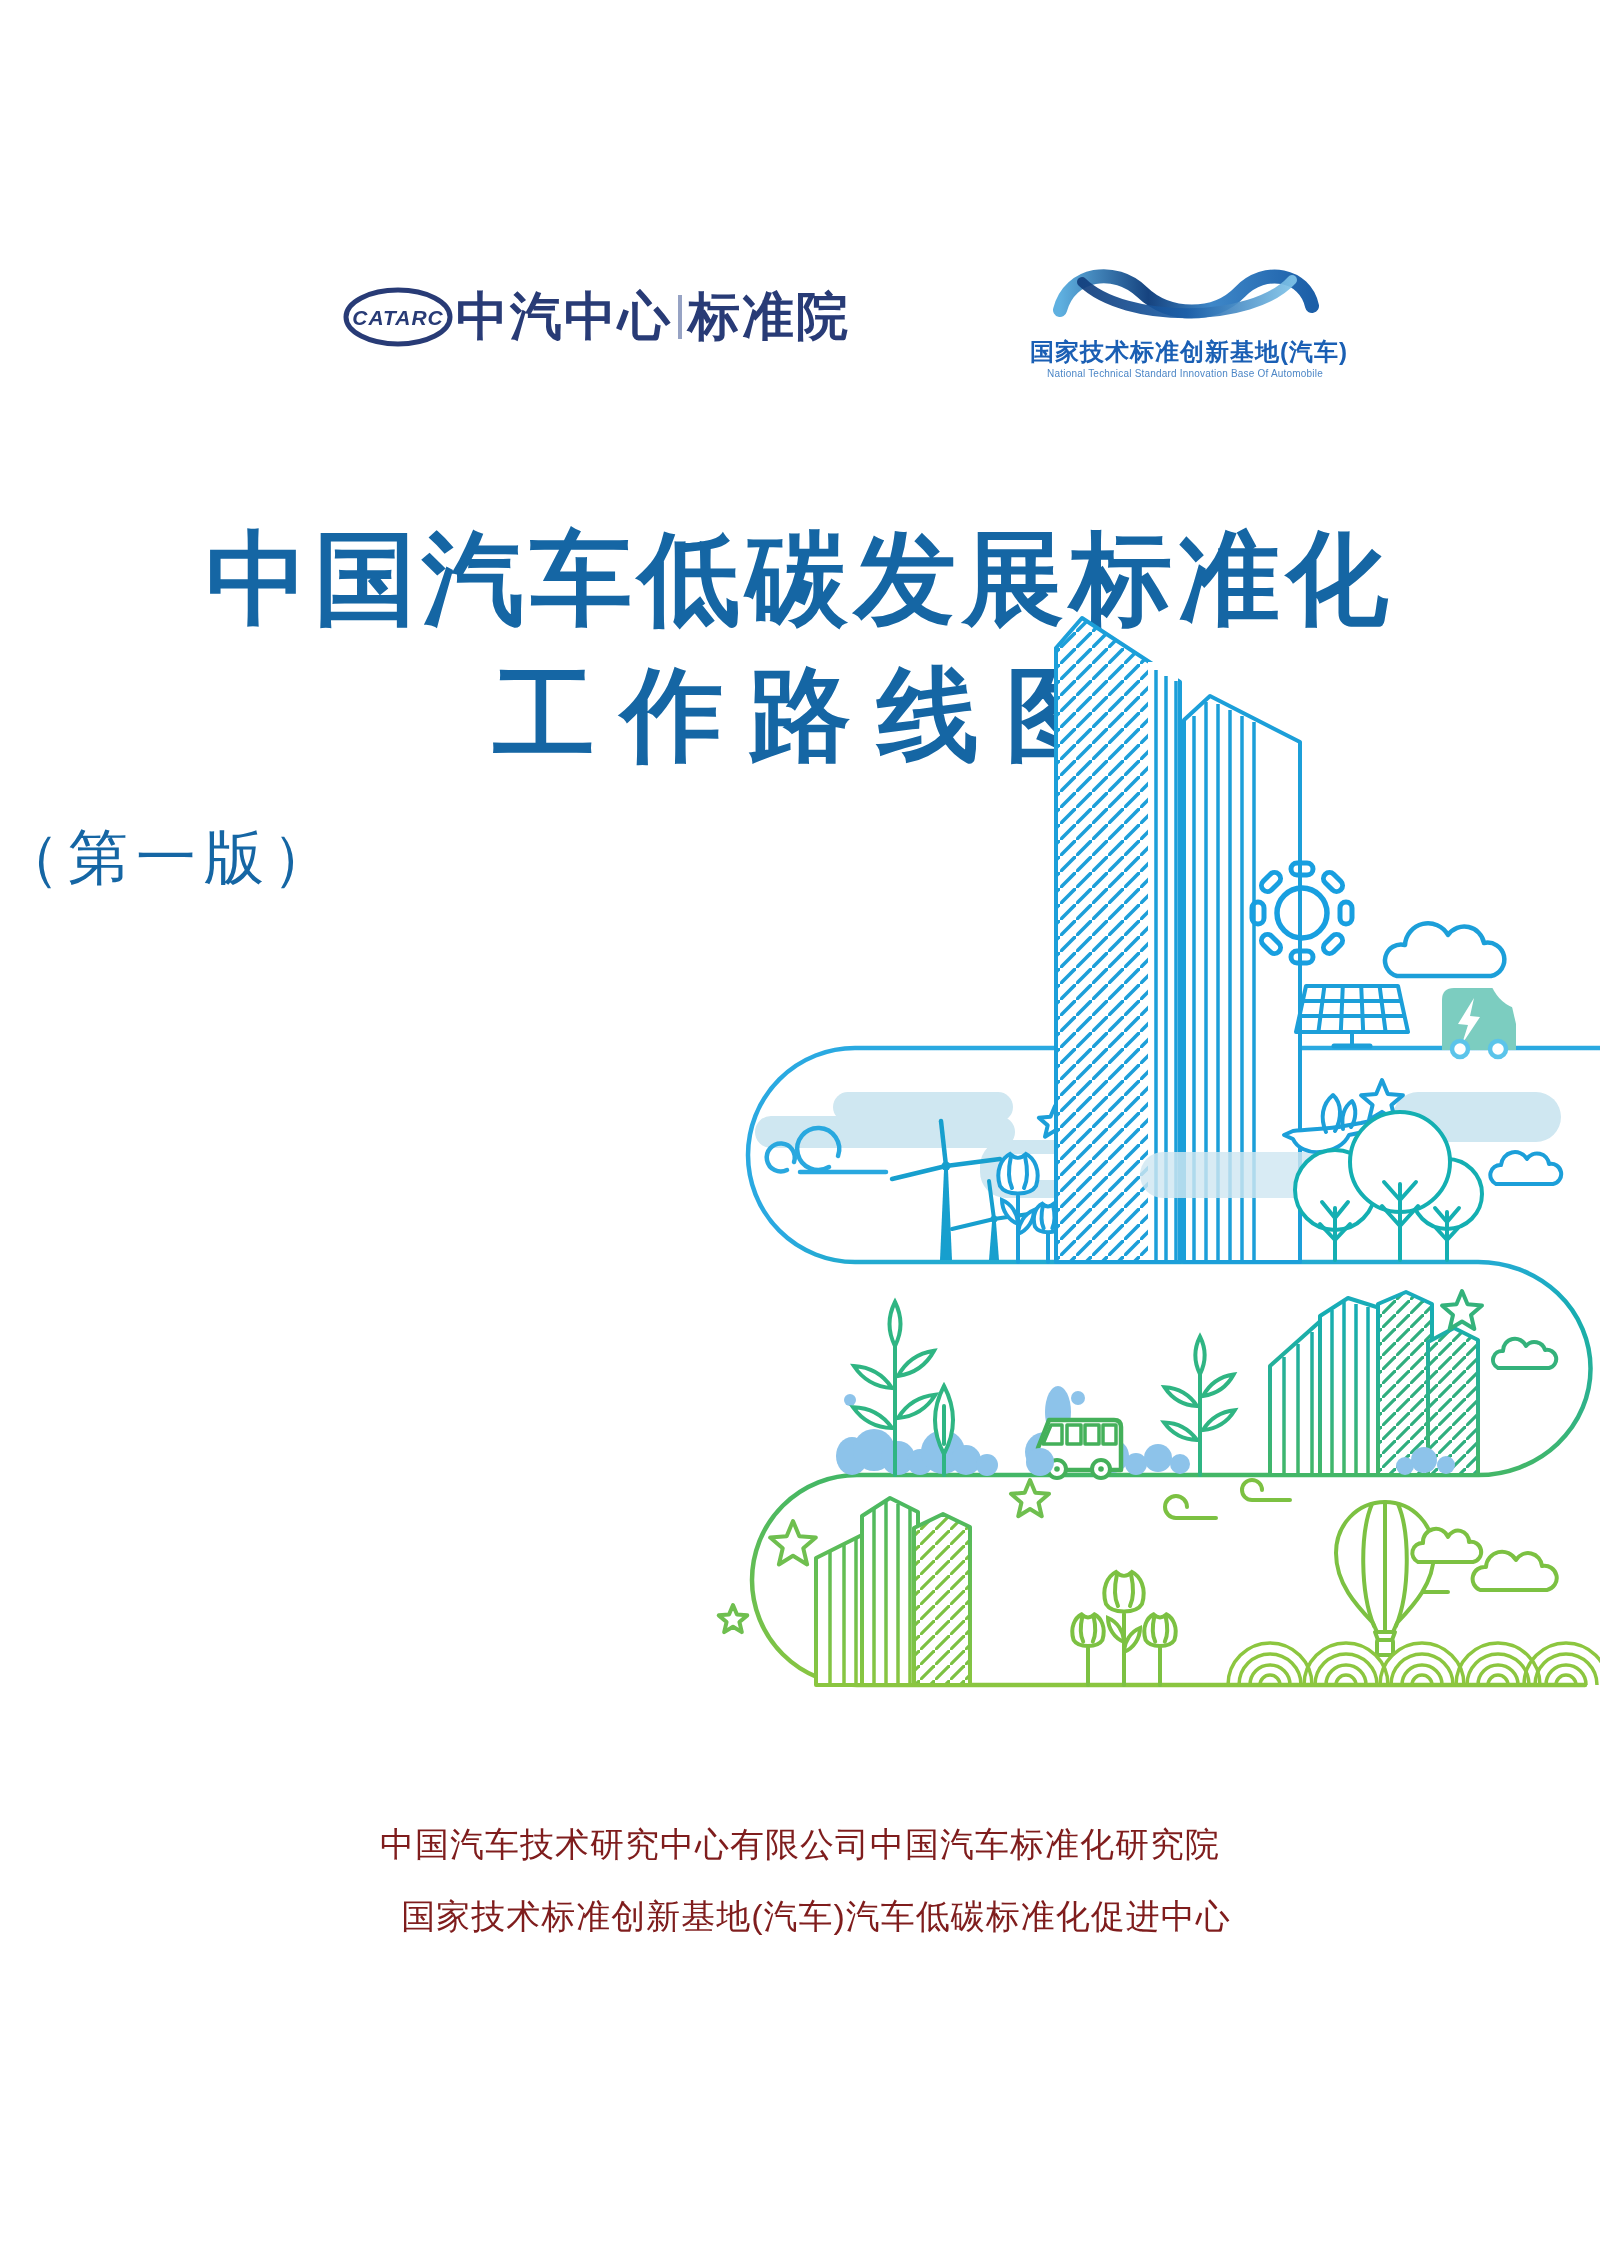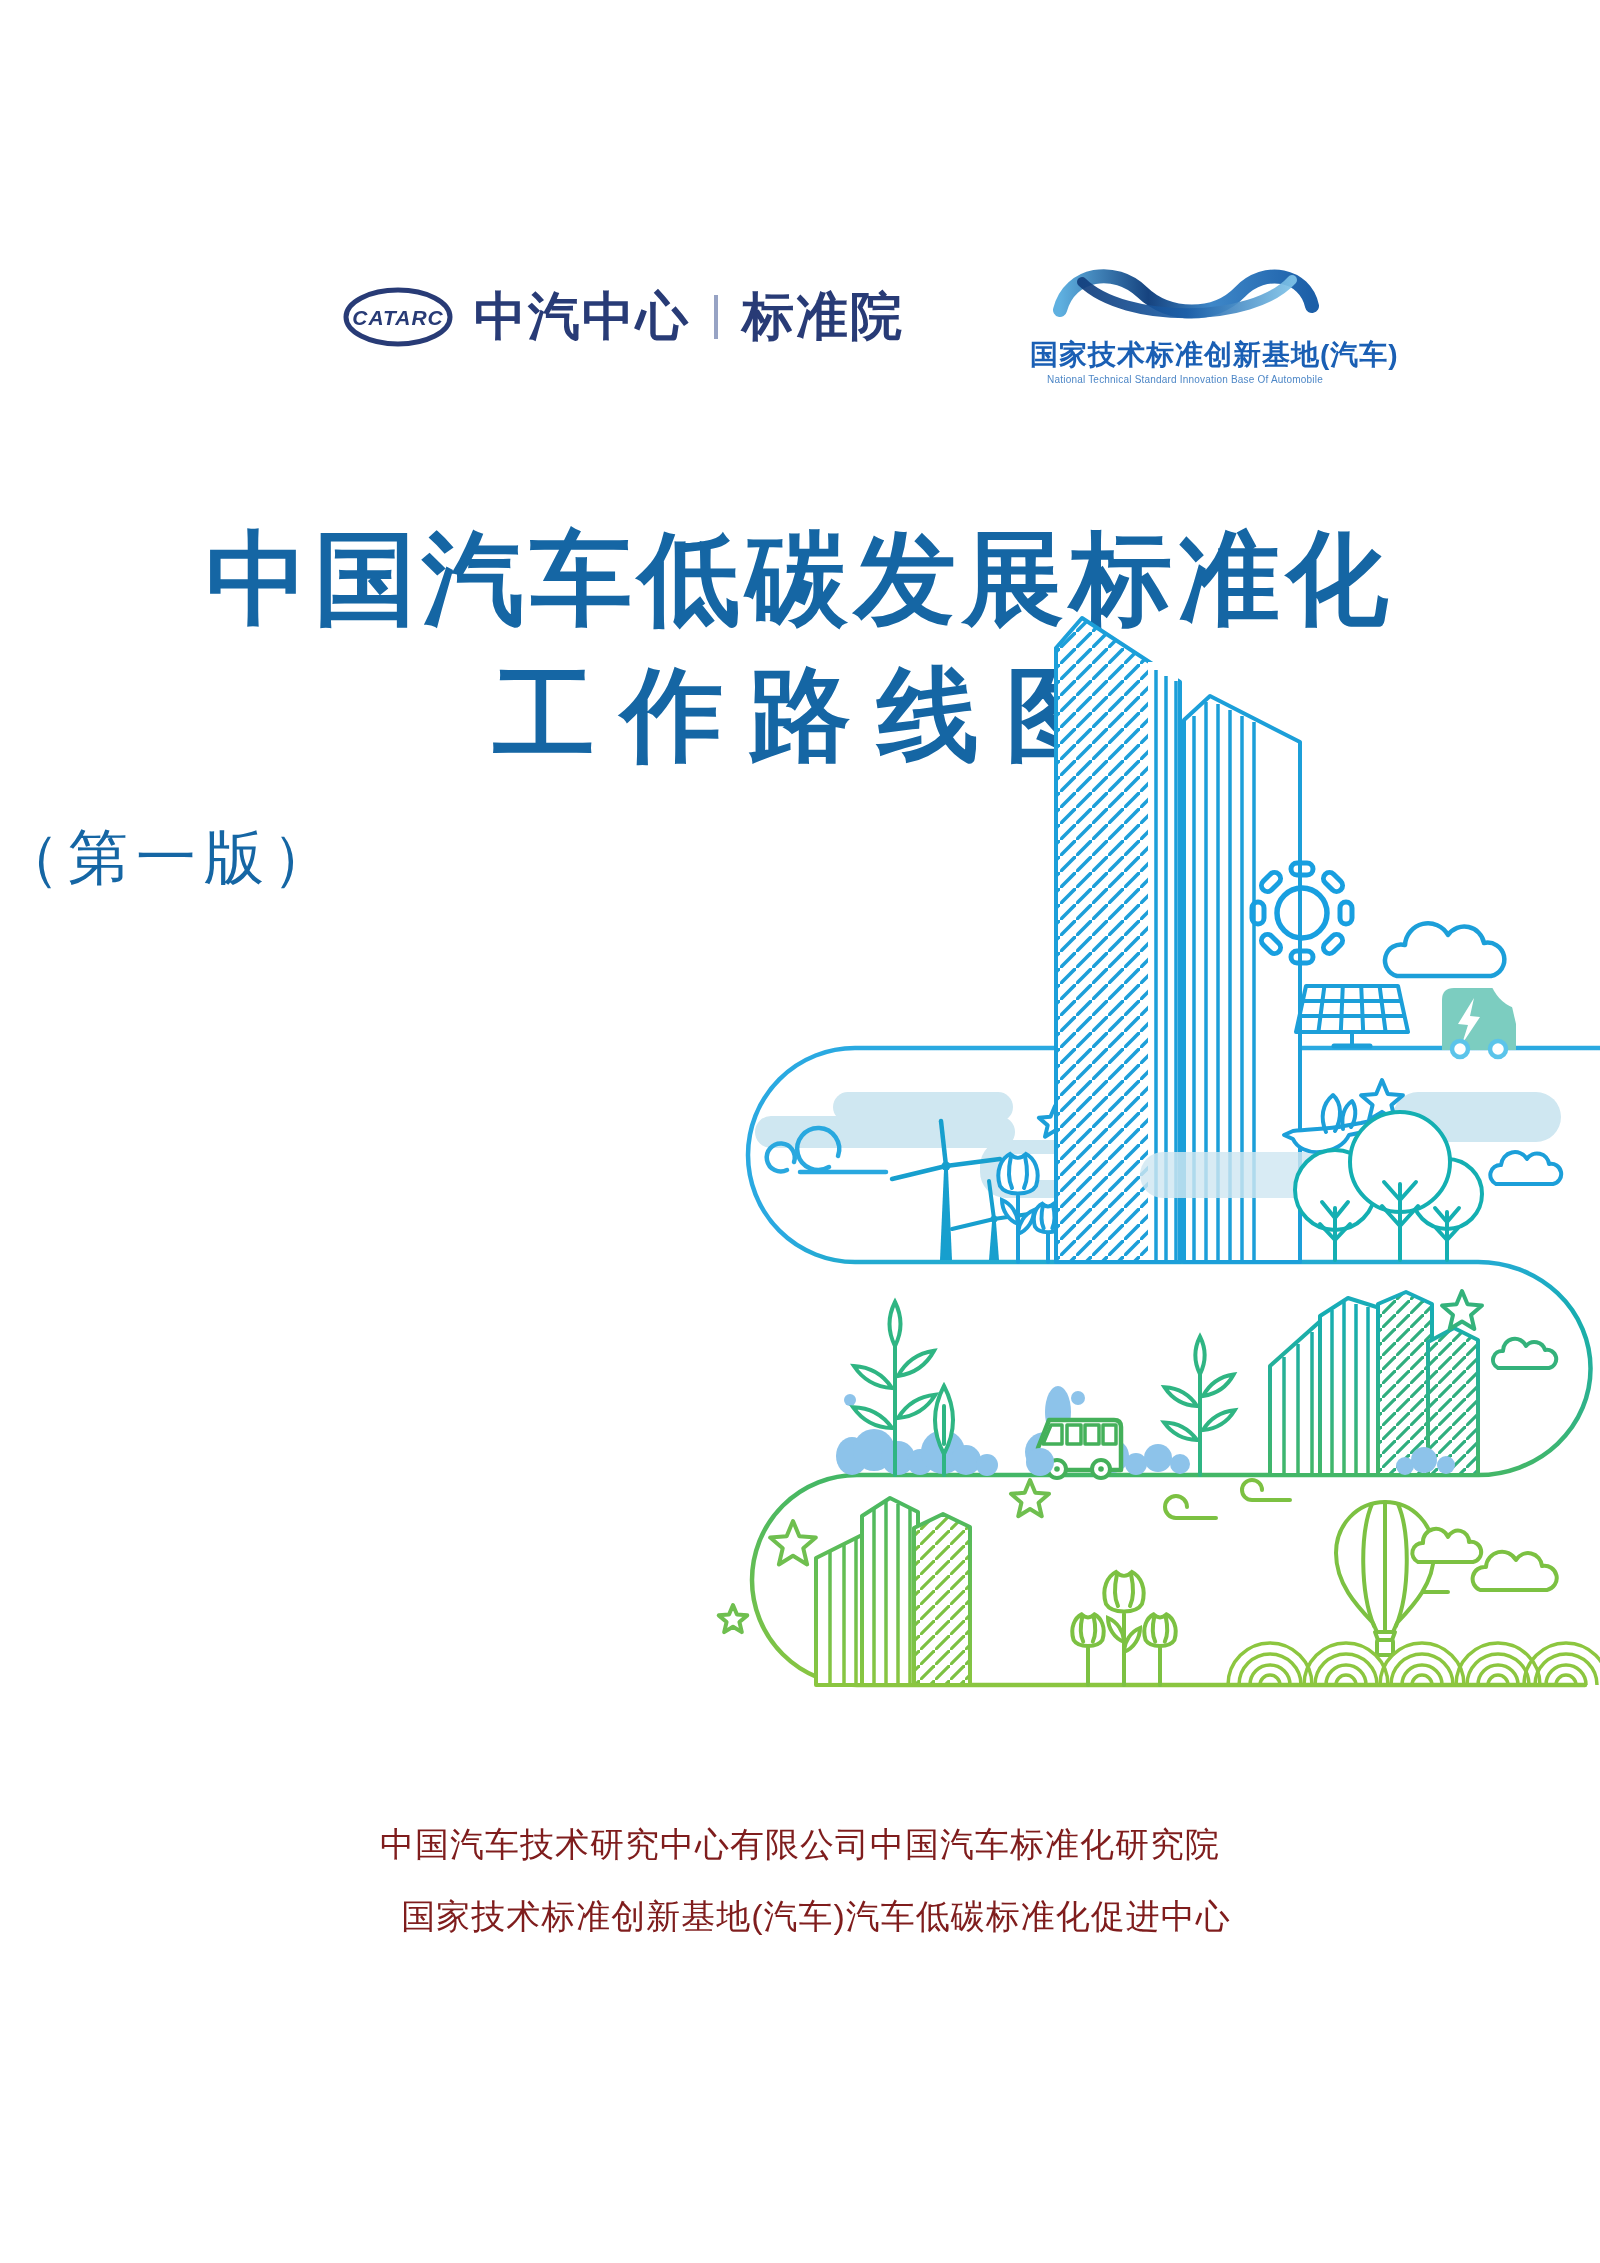--- a/index.html
+++ b/index.html
@@ -3,25 +3,25 @@
 <meta charset="utf-8">
 <style>
   html,body{margin:0;padding:0;background:#e8e8e8;}
   .page{
     position:relative;width:1600px;height:2263px;background:#ffffff;
     margin:0 auto;overflow:hidden;
     font-family:"Liberation Sans", sans-serif;
   }
   .abs{position:absolute;}
   
-  .logo-left{left:340px;top:282px;display:flex;align-items:center;gap:18px;}
+  .logo-left{left:340px;top:282px;display:flex;align-items:center;}
   .logo-left .cn{font-size:52px;font-weight:bold;color:#283B76;letter-spacing:2px;white-space:nowrap;}
   .logo-divider{width:4px;height:44px;background:#97A3C4;margin:0 6px;}
   .logo-right{left:1030px;top:248px;width:310px;text-align:center;}
-  .logo-right .name{font-size:28px;font-weight:bold;color:#1A5FB4;letter-spacing:1px;white-space:nowrap;text-align:right;}
+  .logo-right .name{font-size:24px;font-weight:bold;color:#1A5FB4;letter-spacing:1px;white-space:nowrap;text-align:right;}
   .logo-right .sub{font-size:10px;color:#4C86C6;letter-spacing:.2px;white-space:nowrap;}
   
   .title-line{left:0;width:1600px;text-align:center;color:#1566A4;font-weight:bold;font-family:Liberation Serif, serif;}
   .title-1{top:512px;font-size:102px;letter-spacing:6px;}
   .title-2{top:648px;font-size:102px;letter-spacing:26px;padding-left:26px;box-sizing:border-box;}
   .edition{left:0;top:818px;width:1600px;text-align:left;color:#1566A4;font-size:60px;font-weight:500;letter-spacing:8px;}
   
   .footer-line{left:0;width:1600px;text-align:center;color:#7f1d1d;font-size:34px;letter-spacing:1px;}
   .f1{top:1822px;} .f2{top:1894px;margin-left:16px;} .f3{top:1970px;}
   svg{display:block;}

